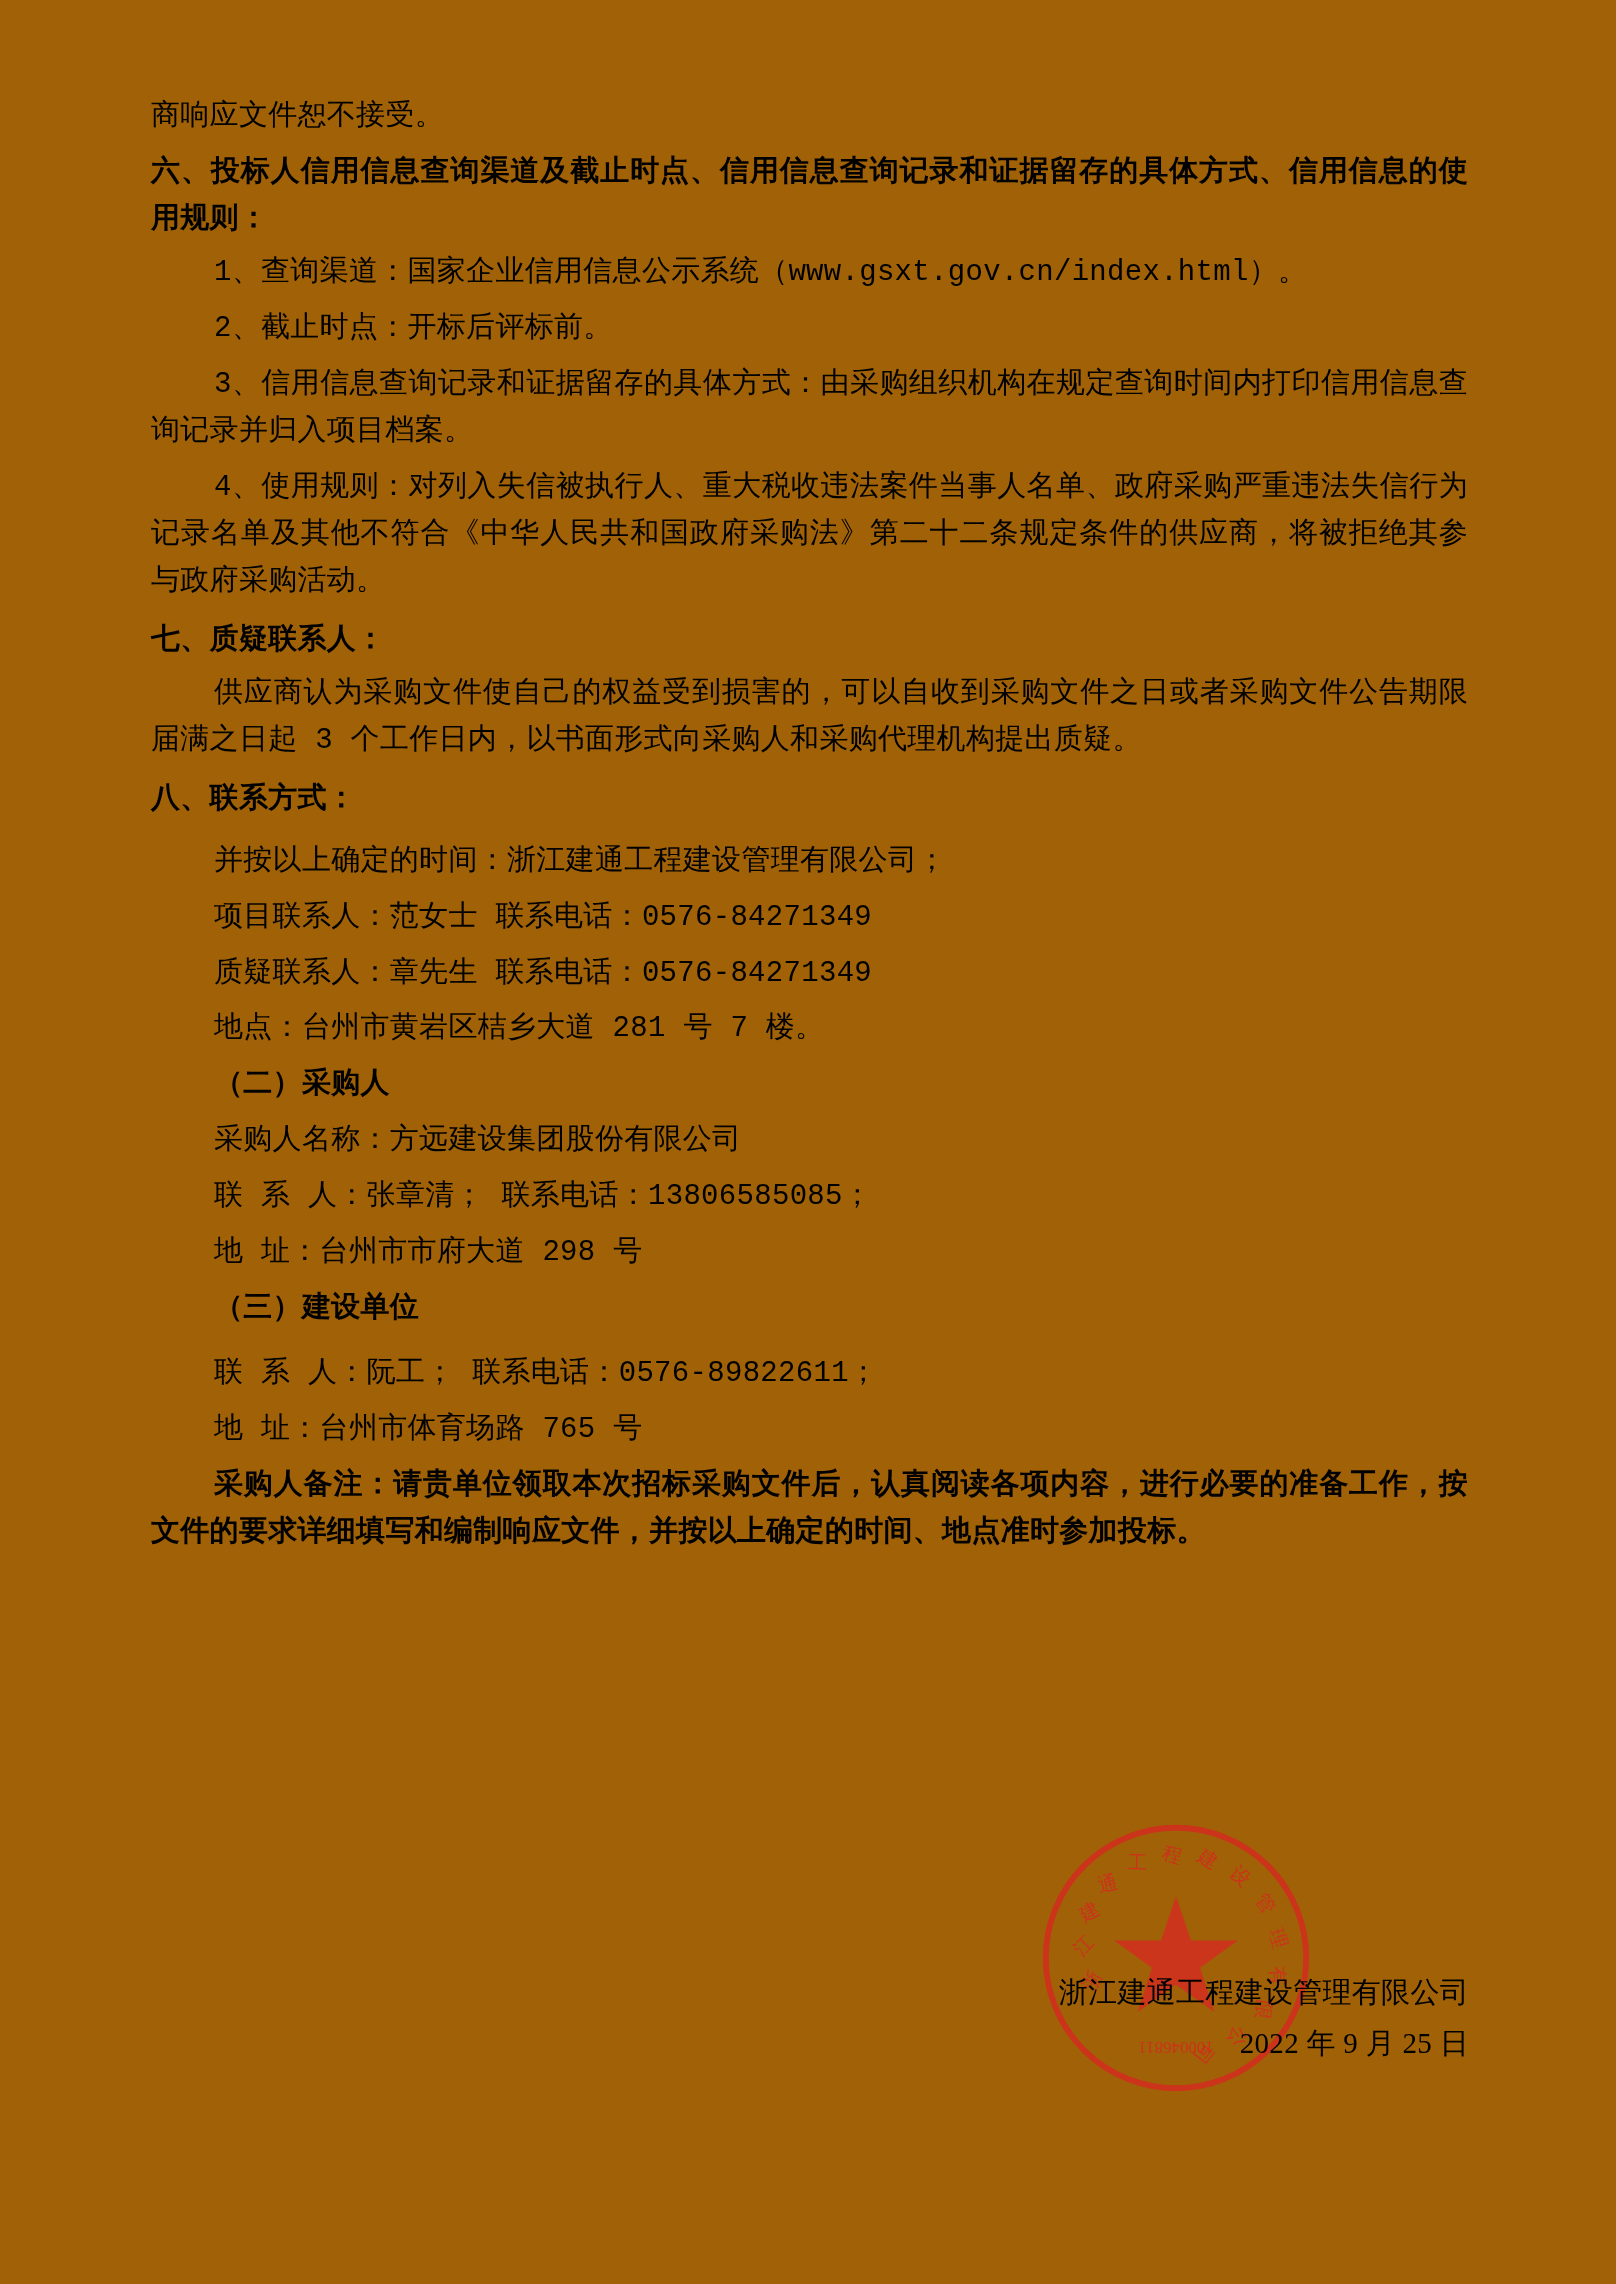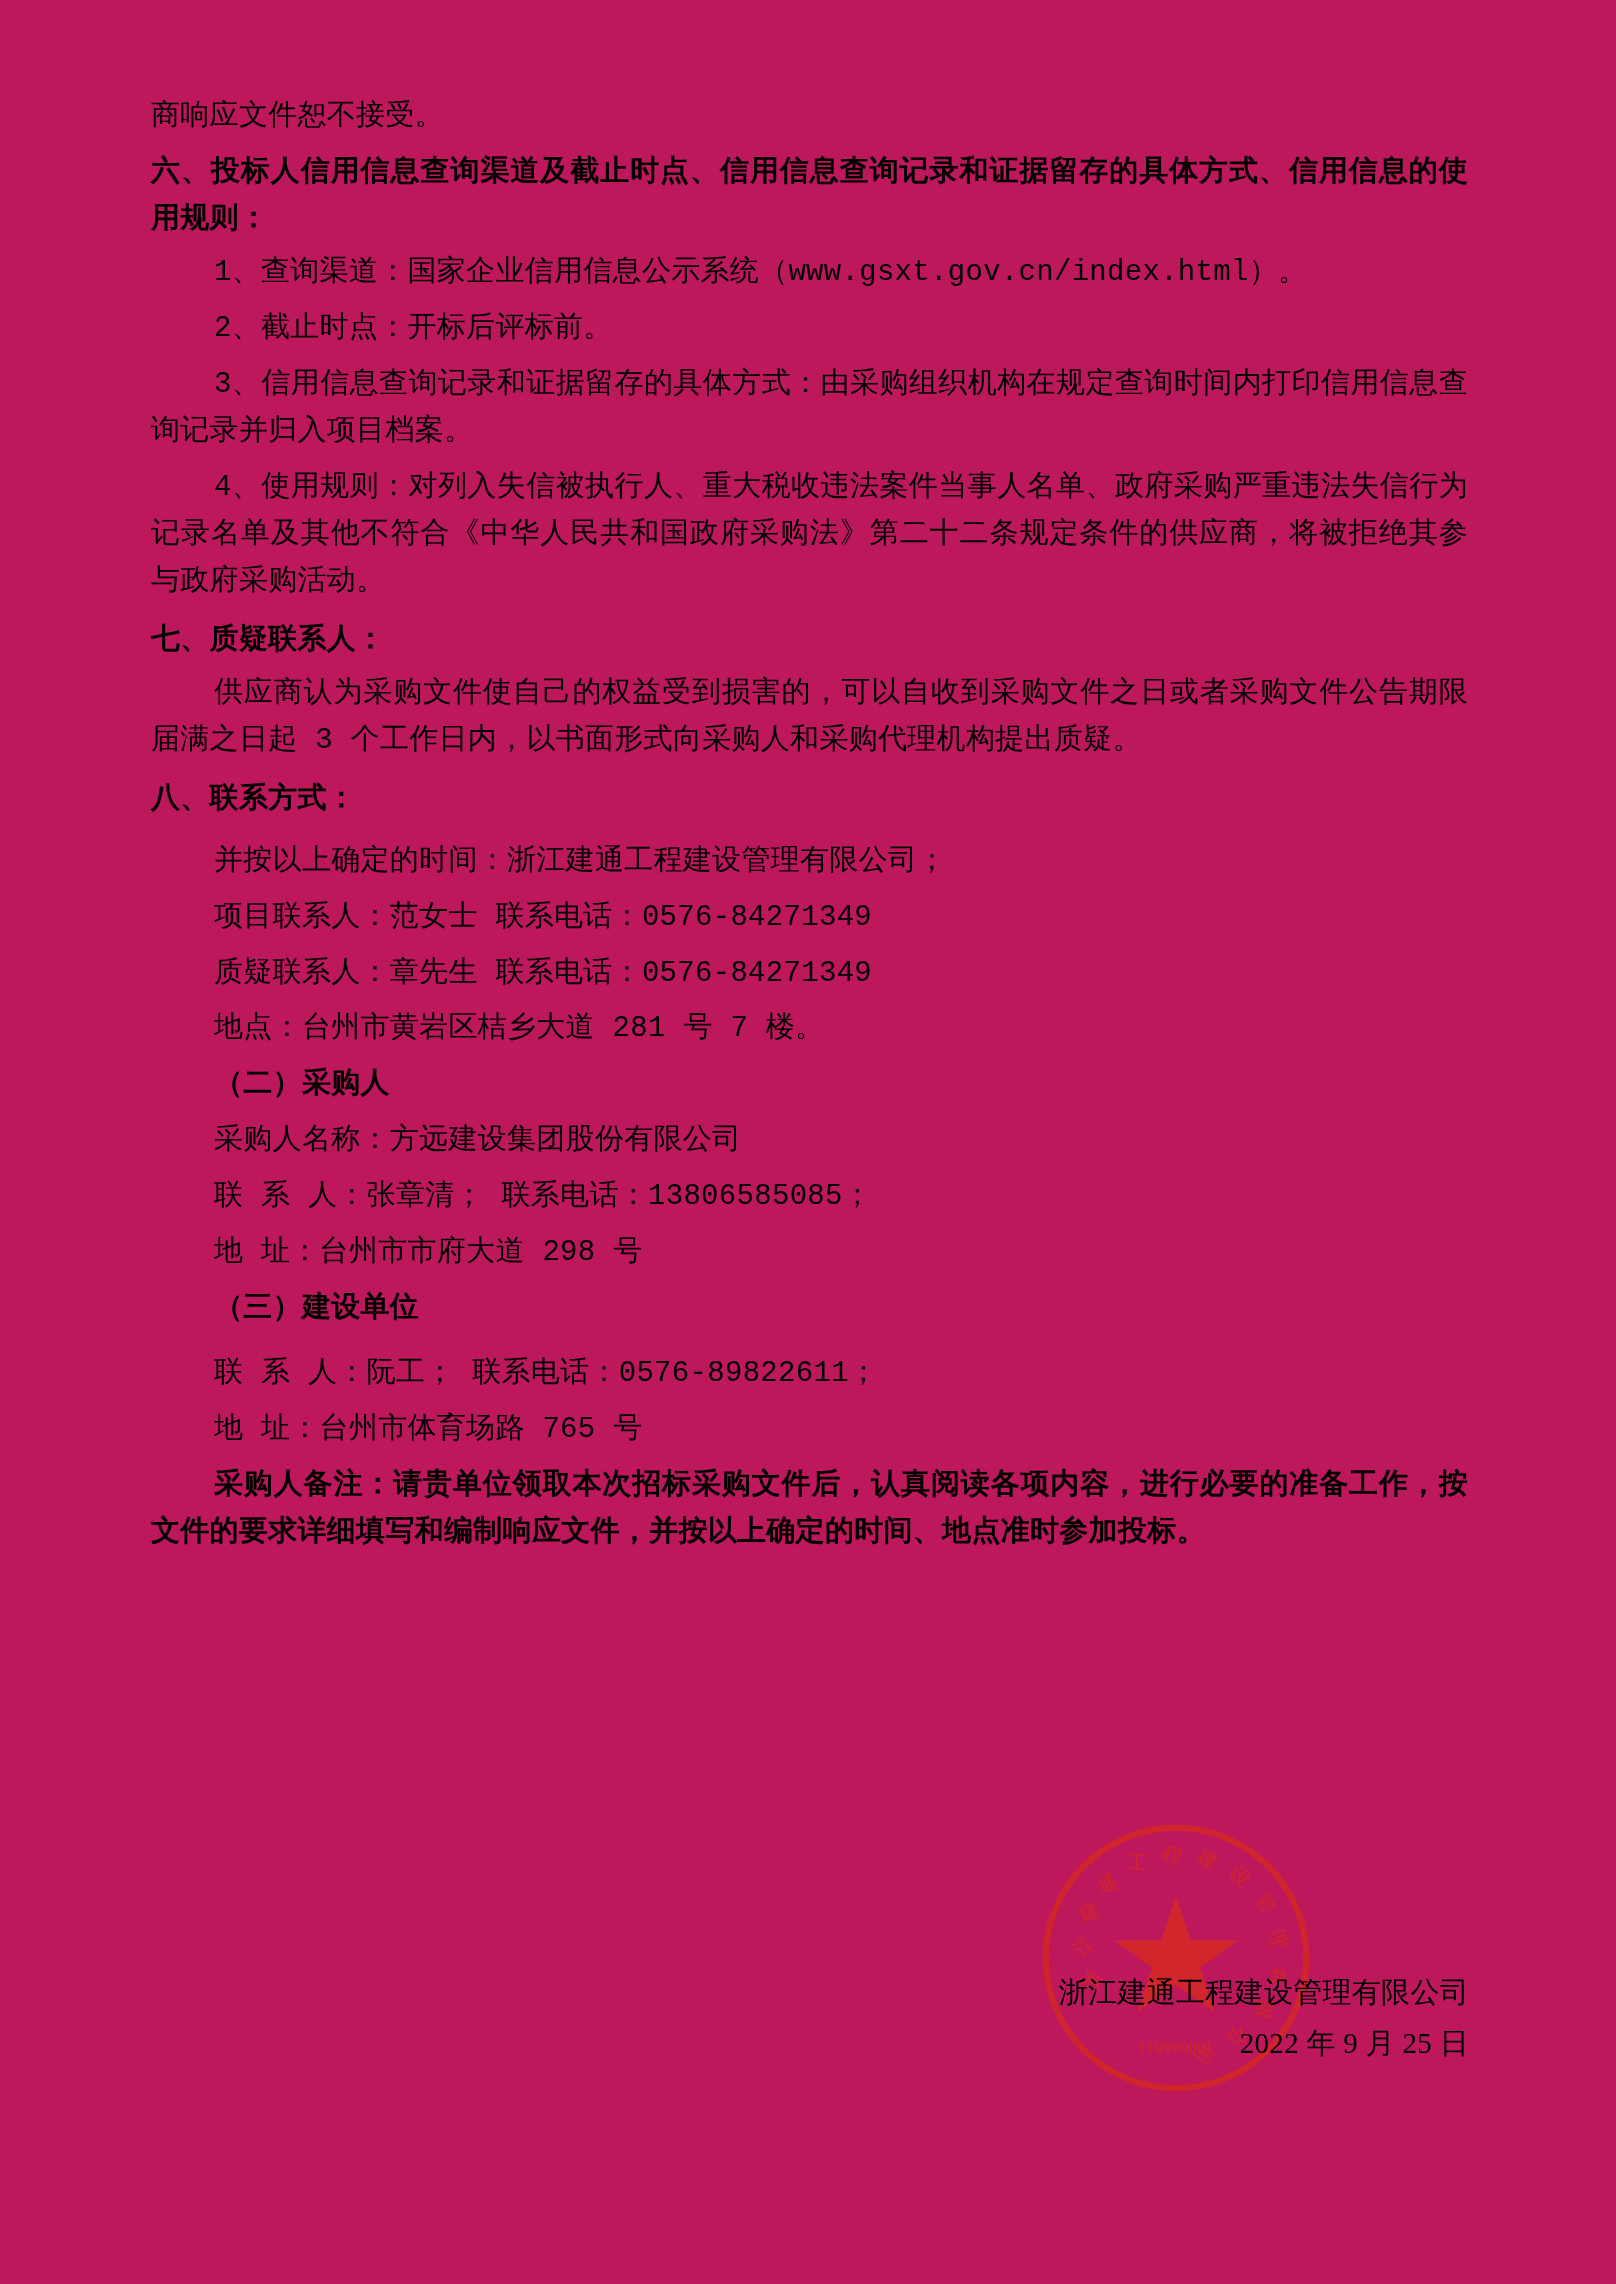--- a/index.html
+++ b/index.html
@@ -8,21 +8,21 @@
     background: #ffffff;
   }
   body {
     font-family: "Liberation Serif", "DejaVu Serif", serif;
     color: #000000;
   }
   .page {
     position: relative;
     width: 1616px;
     height: 2284px;
-    background: #be185d;
+    background: #a16207;
     overflow: hidden;
   }
   .content {
     position: absolute;
     left: 151px;
     top: 91px;
     width: 1317px;
   }
   p {
     margin: 0;

